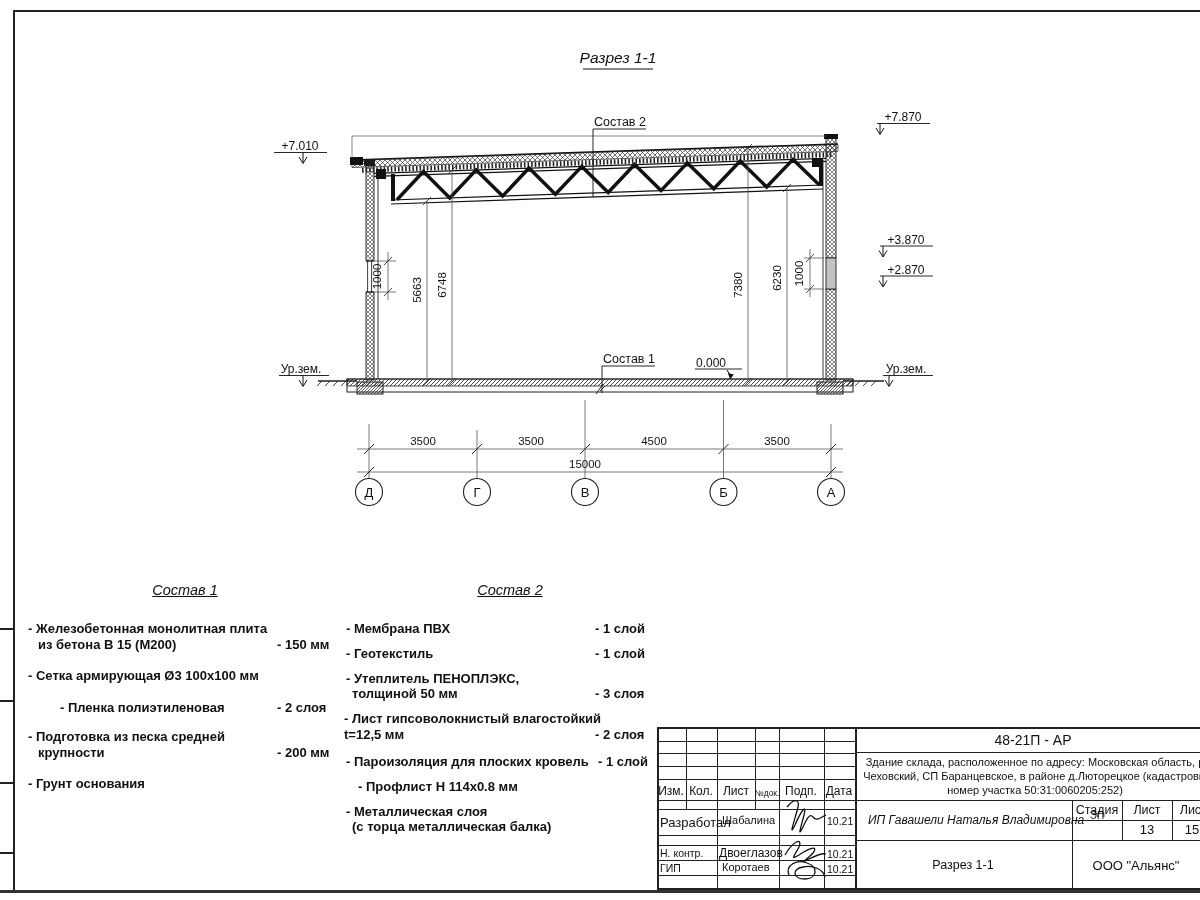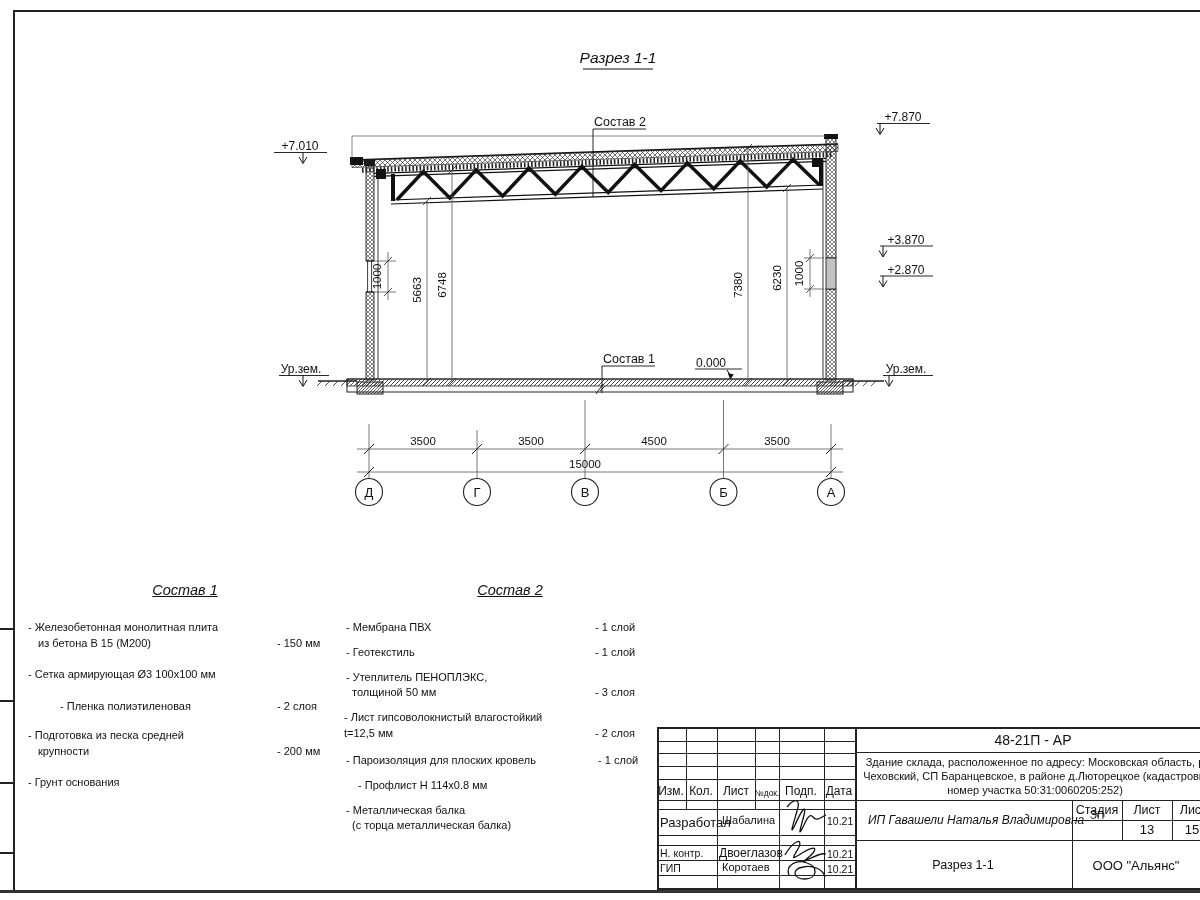--- a/index.html
+++ b/index.html
@@ -6,21 +6,21 @@
   body{width:1200px;height:900px;position:relative;overflow:hidden;
        font-family:"Liberation Sans",sans-serif;color:#111;}
   .abs{position:absolute;}
   .hl{position:absolute;background:#222;height:1px;}
   .vl{position:absolute;background:#222;width:1px;}
   .txt{position:absolute;white-space:nowrap;color:#111;}
   .ctr{transform:translateX(-50%);}
   .it{font-style:italic;}
   svg text{fill:#111;font-family:"Liberation Sans",sans-serif;}
   .list-title{font-size:14.5px;font-style:italic;text-decoration:underline;}
-  .li{font-size:11px;}
+  .li{font-size:13px;font-weight:bold;}
   .tb{font-size:12px;}
 </style>
 </head>
 <body>
 
 <div class="hl" style="left:13px;top:10px;width:1187px;height:2px;"></div>
 <div class="vl" style="left:13px;top:10px;height:881px;width:2px;"></div>
 <div class="hl" style="left:0;top:890px;width:1200px;height:3px;background:#333;"></div>
 <div class="hl" style="left:0;top:628px;width:14px;height:2px;"></div>
 <div class="hl" style="left:0;top:700px;width:14px;height:2px;"></div>
@@ -230,21 +230,21 @@
 <div class="txt li" style="left:595px;top:646px;">- 1 слой</div>
 <div class="txt li" style="left:346px;top:671px;">- Утеплитель ПЕНОПЛЭКС,</div>
 <div class="txt li" style="left:352px;top:686px;">толщиной 50 мм</div>
 <div class="txt li" style="left:595px;top:686px;">- 3 слоя</div>
 <div class="txt li" style="left:344px;top:711px;">- Лист гипсоволокнистый влагостойкий</div>
 <div class="txt li" style="left:344px;top:727px;">t=12,5 мм</div>
 <div class="txt li" style="left:595px;top:727px;">- 2 слоя</div>
 <div class="txt li" style="left:346px;top:754px;">- Пароизоляция для плоских кровель</div>
 <div class="txt li" style="left:598px;top:754px;">- 1 слой</div>
 <div class="txt li" style="left:346px;top:779px;margin-left:12px;">- Профлист Н 114х0.8 мм</div>
-<div class="txt li" style="left:346px;top:804px;">- Металлическая балка</div>
+<div class="txt li" style="left:346px;top:804px;">- Металлическая слоя</div>
 <div class="txt li" style="left:352px;top:819px;">(с торца металлическая балка)</div>
 
 <div class="hl" style="left:657px;top:727px;width:543px;height:2px;"></div>
 <div class="hl" style="left:657px;top:741px;width:198px;"></div>
 <div class="hl" style="left:657px;top:753px;width:198px;"></div>
 <div class="hl" style="left:657px;top:766px;width:198px;"></div>
 <div class="hl" style="left:657px;top:779px;width:198px;"></div>
 <div class="hl" style="left:657px;top:800px;width:543px;"></div>
 <div class="hl" style="left:657px;top:809px;width:198px;"></div>
 <div class="hl" style="left:657px;top:835px;width:198px;"></div>

